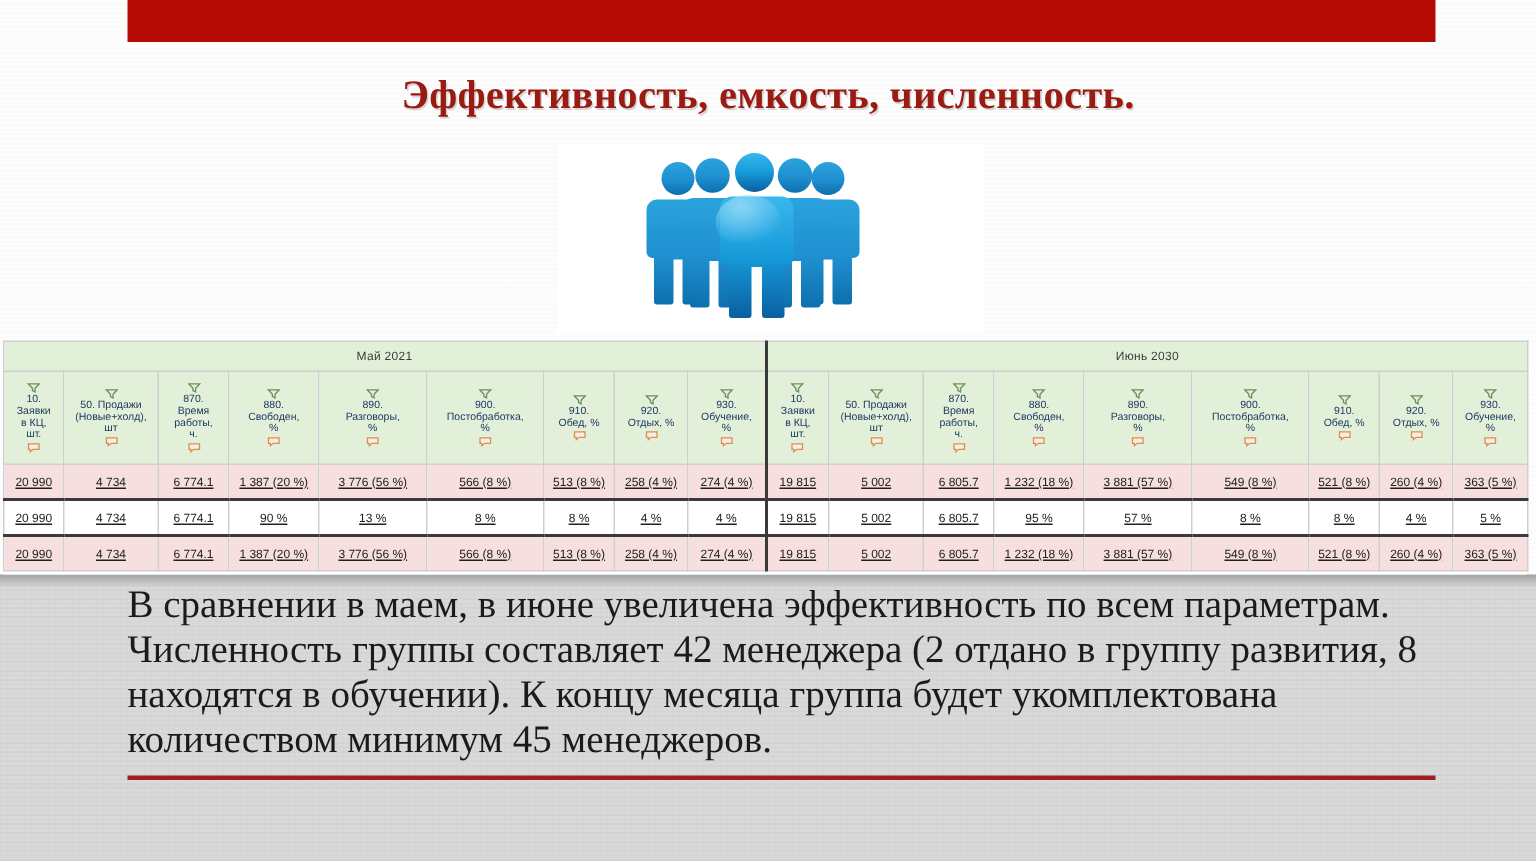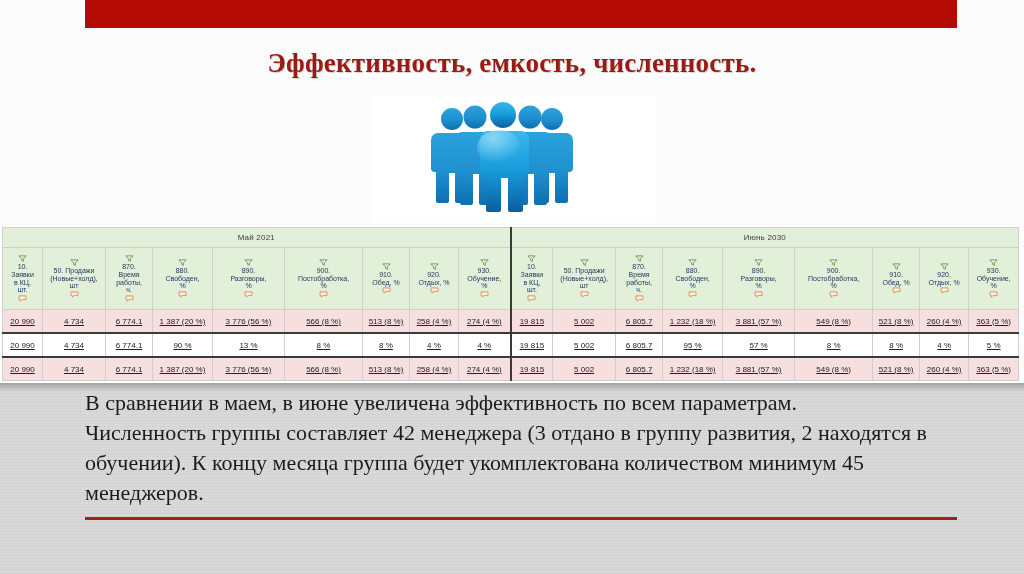--- a/index.html
+++ b/index.html
@@ -134,21 +134,21 @@
   .sep-left { border-left: 2px solid #3a3a3a !important; }
   .thick-top { border-top: 2px solid #3a3a3a !important; }
   .thick-bottom { border-bottom: 2px solid #3a3a3a !important; }
 
   
   #body-text {
     position: absolute;
     left: 85px; top: 388px;
     width: 880px;
     font-family: "Liberation Serif", serif;
-    font-size: 22px;
+    font-size: 26px;
     line-height: 30px;
     color: #1b1b1b;
   }
   #body-text p { margin: 0 0 0 0; }
 
   
   #bottom-rule {
     position: absolute;
     left: 85px; top: 517px;
     width: 872px; height: 3px;
@@ -504,18 +504,18 @@
             <td class="">521 (8 %)</td>
             <td class="">260 (4 %)</td>
             <td class="">363 (5 %)</td>
           </tr>
         </tbody>
     </table>
   </div>
 
   <div id="body-text">
     <p>В сравнении в маем, в июне увеличена эффективность по всем параметрам.</p>
-    <p>Численность группы составляет 42 менеджера (3 отдано в группу развития, 2 находятся в обучении). К концу месяца группа будет укомплектована количеством минимум 45 менеджеров.</p>
+    <p>Численность группы составляет 42 менеджера (2 отдано в группу развития, 8 находятся в обучении). К концу месяца группа будет укомплектована количеством минимум 45 менеджеров.</p>
   </div>
 
   <div id="bottom-rule"></div>
 
 </div>
 
 </body></html>

